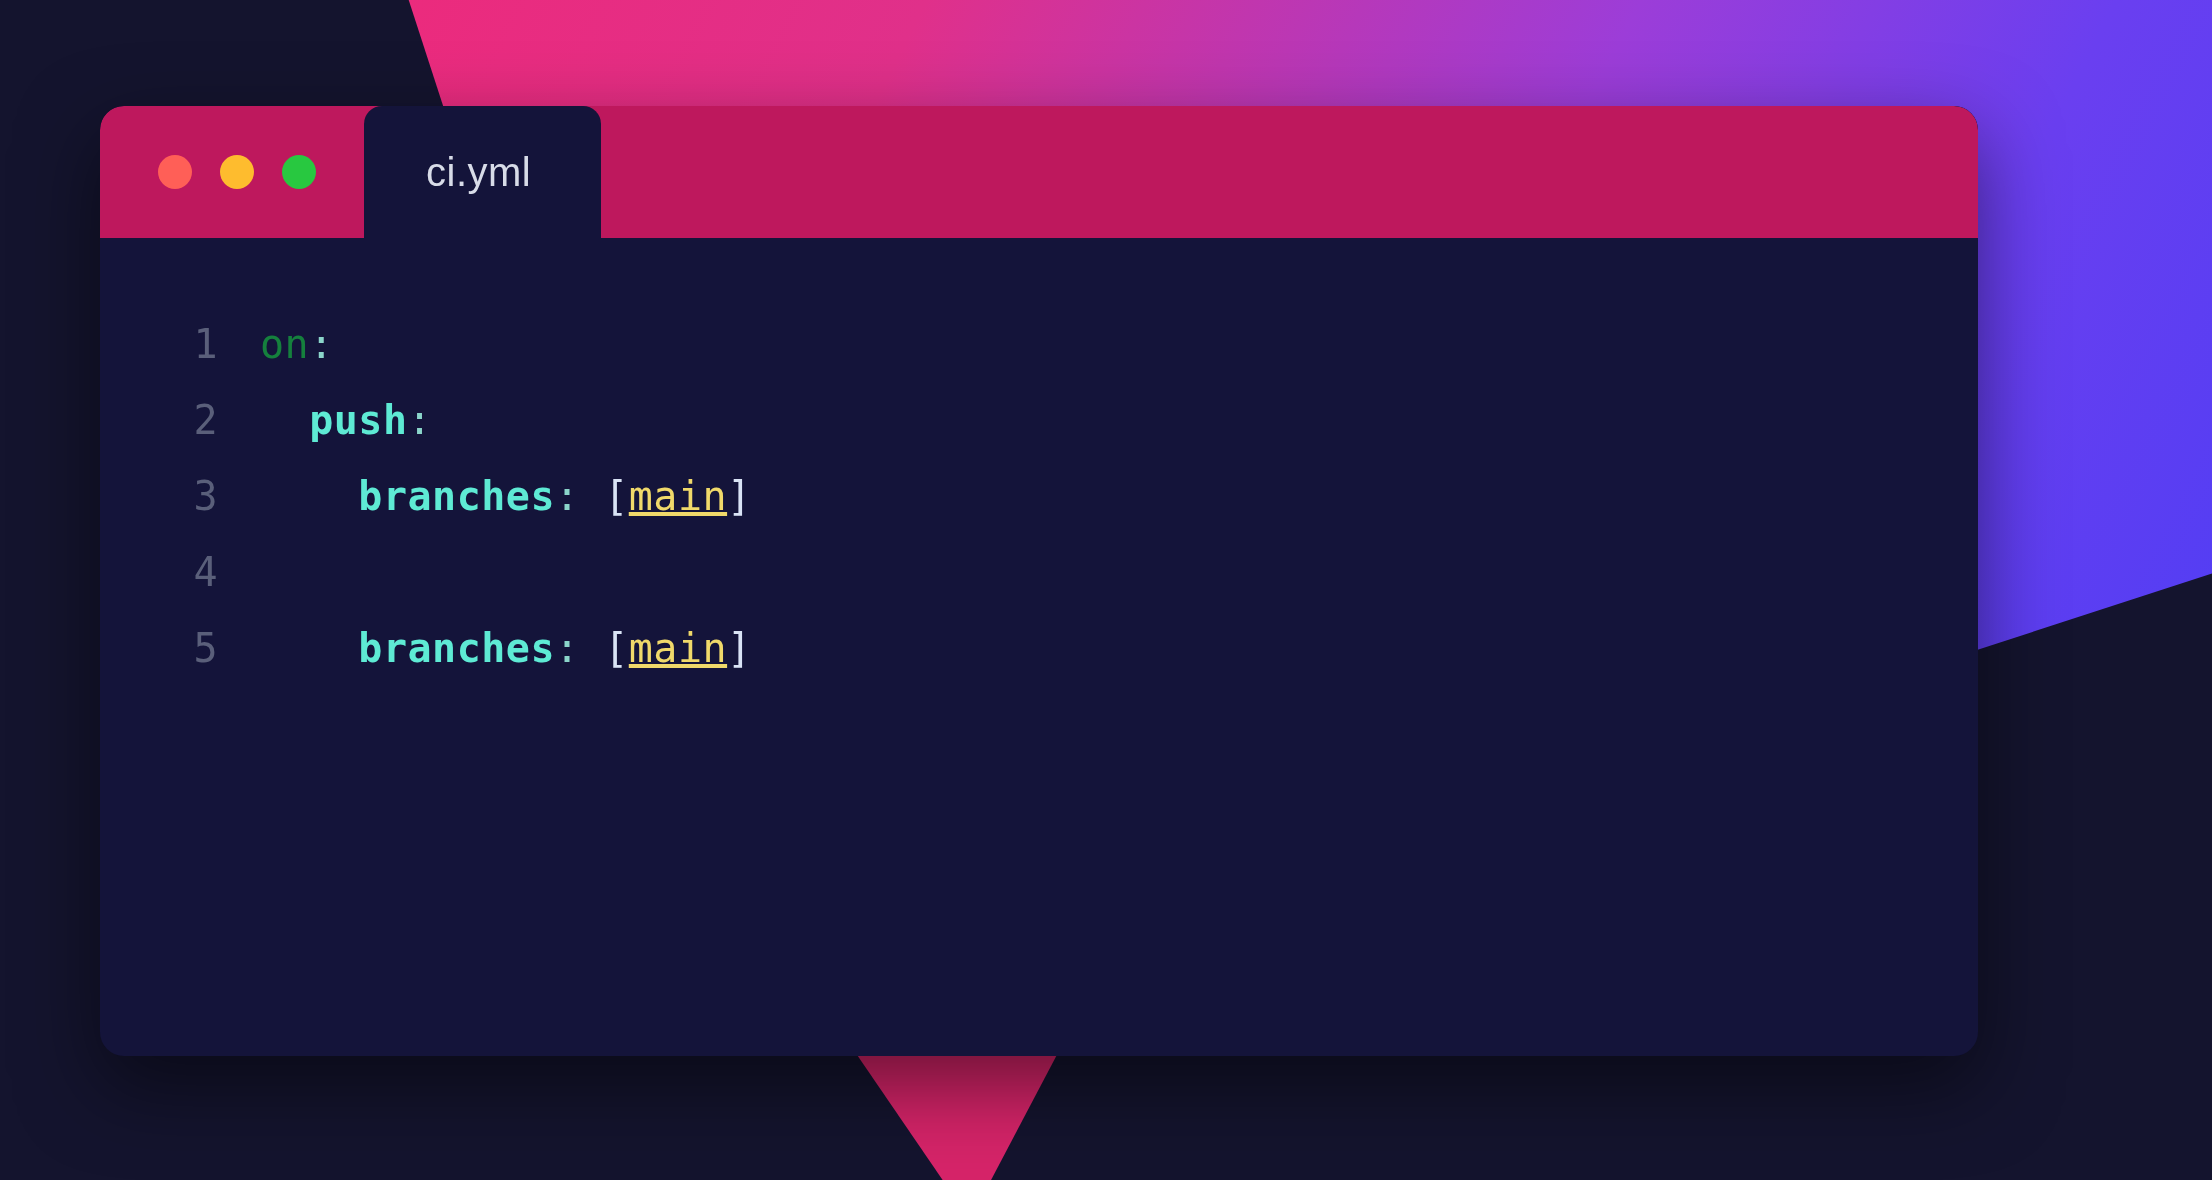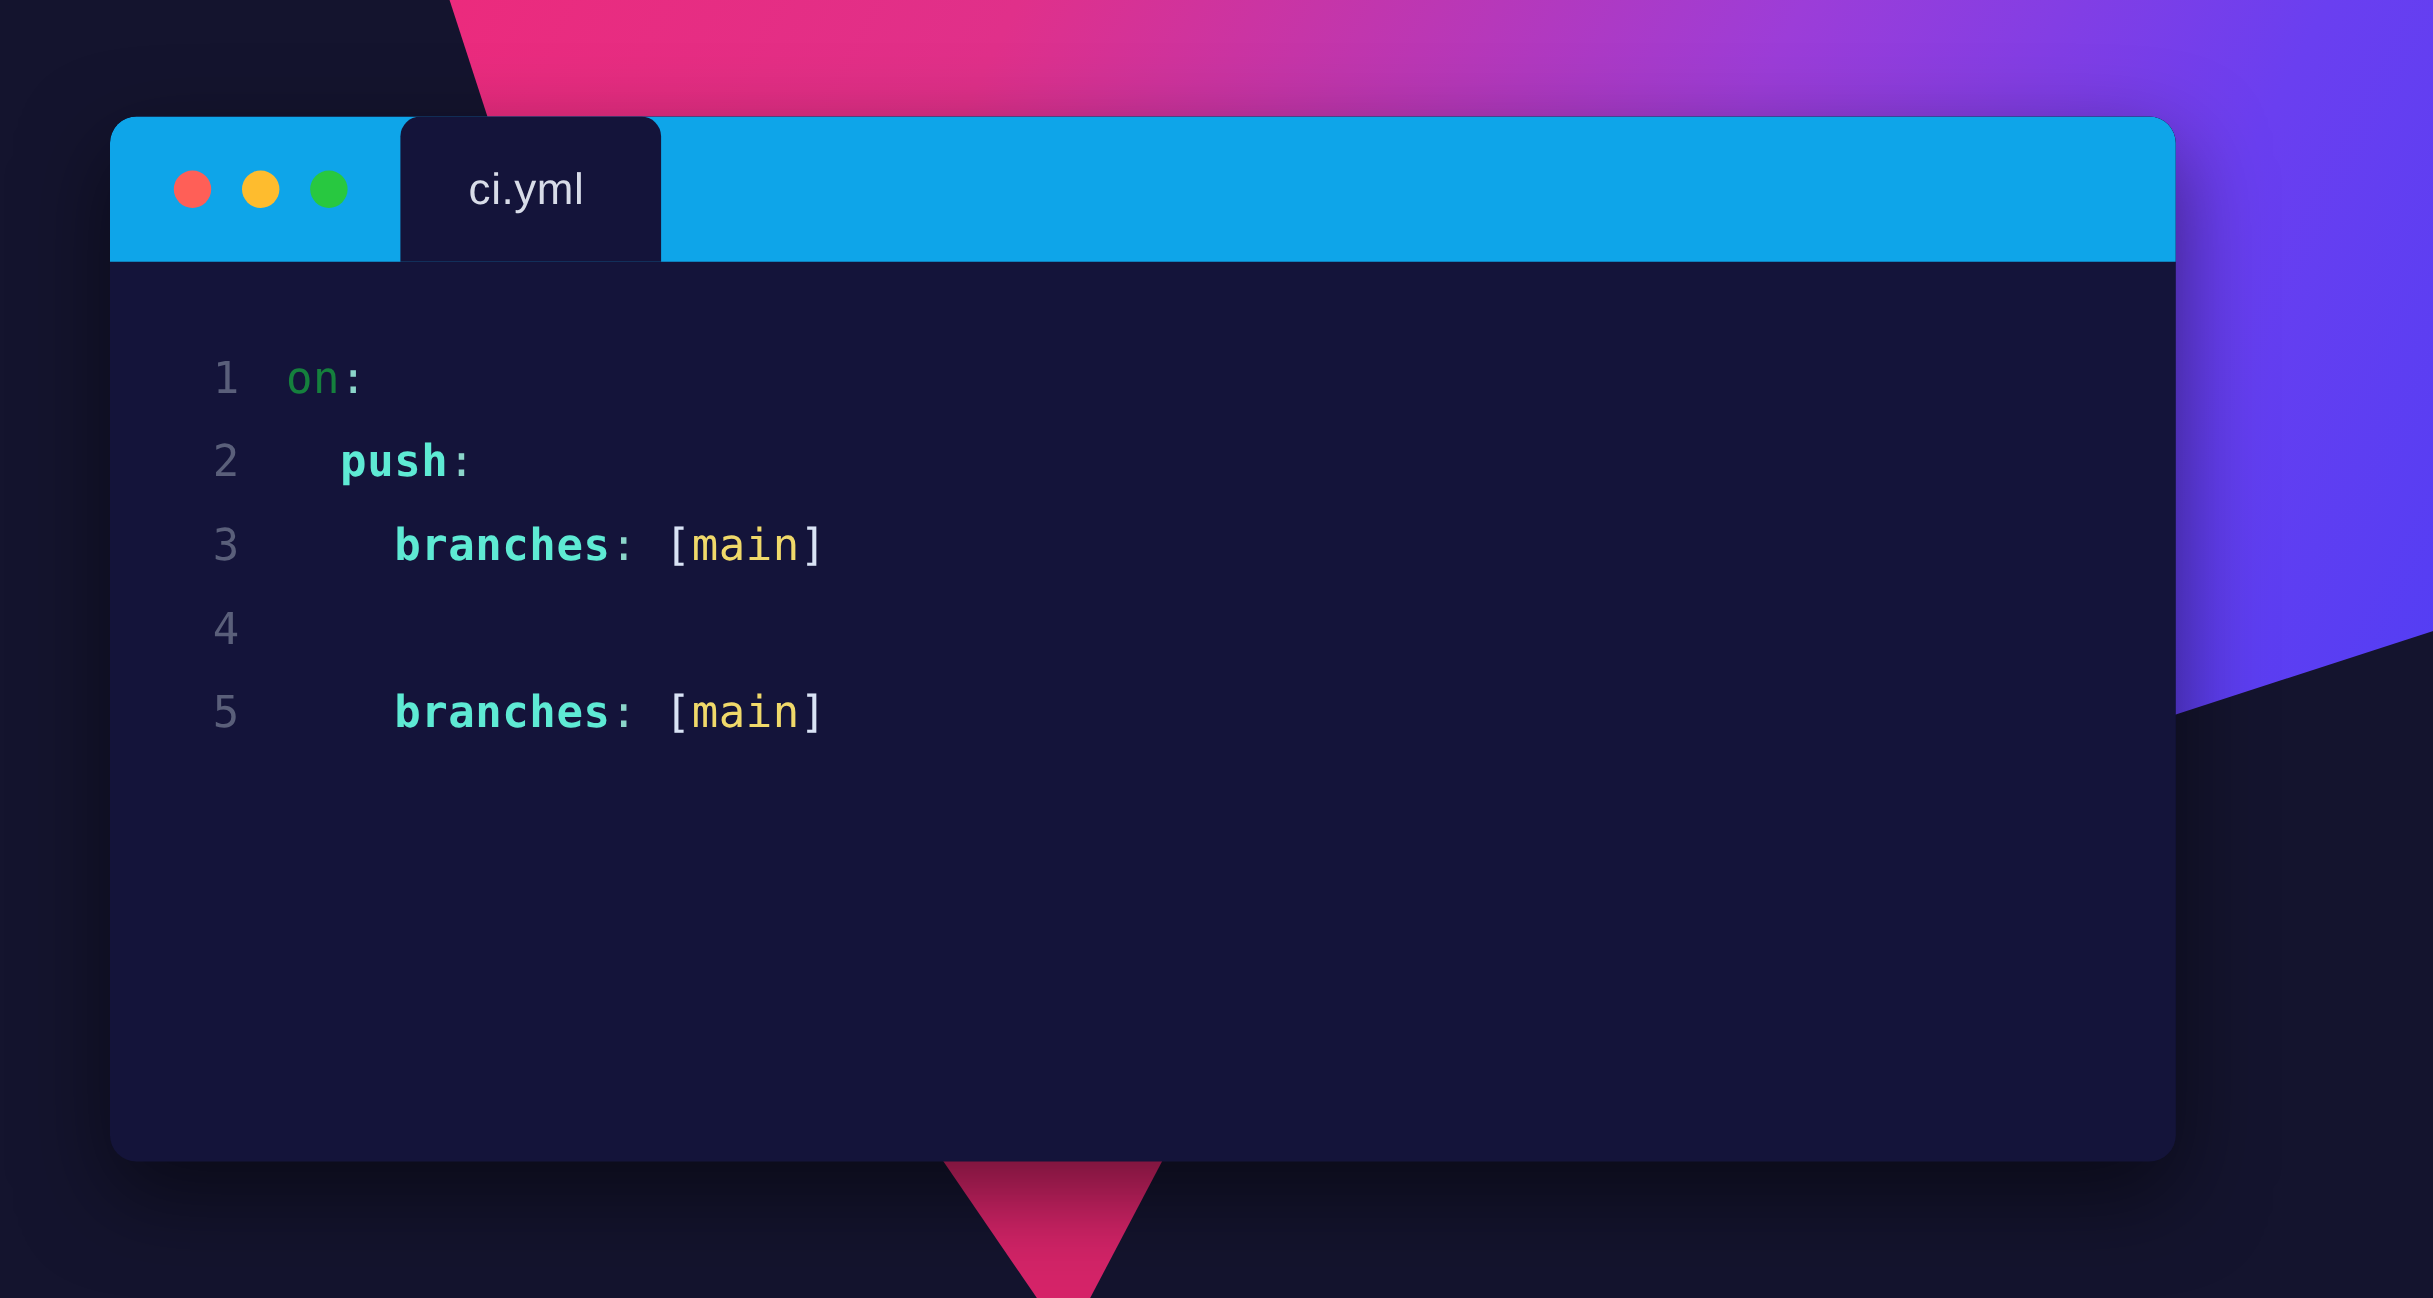--- a/index.html
+++ b/index.html
@@ -49,21 +49,21 @@
     height: 950px;
     background: #14143a;
     border-radius: 24px;
     z-index: 2;
     box-shadow: 0 30px 80px rgba(0,0,0,0.5);
     overflow: hidden;
   }
 
   .titlebar {
     height: 132px;
-    background: #0ea5e9;
+    background: #be185d;
     display: flex;
     align-items: stretch;
     border-top-left-radius: 24px;
     border-top-right-radius: 24px;
   }
 
   .traffic-lights {
     display: flex;
     align-items: center;
     gap: 28px;
@@ -118,21 +118,21 @@
   }
 
   .code-content {
     white-space: pre;
   }
 
   .tok-key-top { color: #15803d; }
   .tok-key { color: #5eead4; font-weight: bold; }
   .tok-punct { color: #8bd5ca; }
   .tok-bracket { color: #d9e3f5; }
-  .tok-value { color: #f0d96a; }
+  .tok-value { color: #f0d96a; text-decoration: underline; }
 </style>
 </head>
 <body>
 
 <div class="bg-gradient"></div>
 <div class="bg-arrow"></div>
 
 <div class="window">
   <div class="titlebar">
     <div class="traffic-lights">

